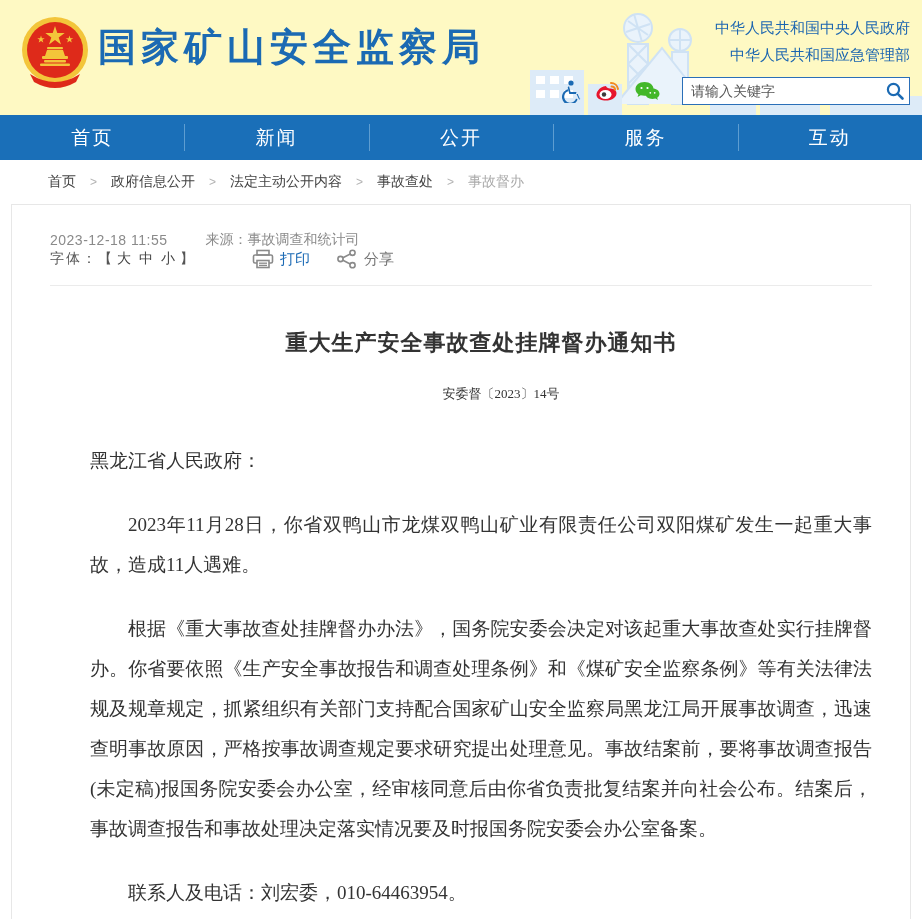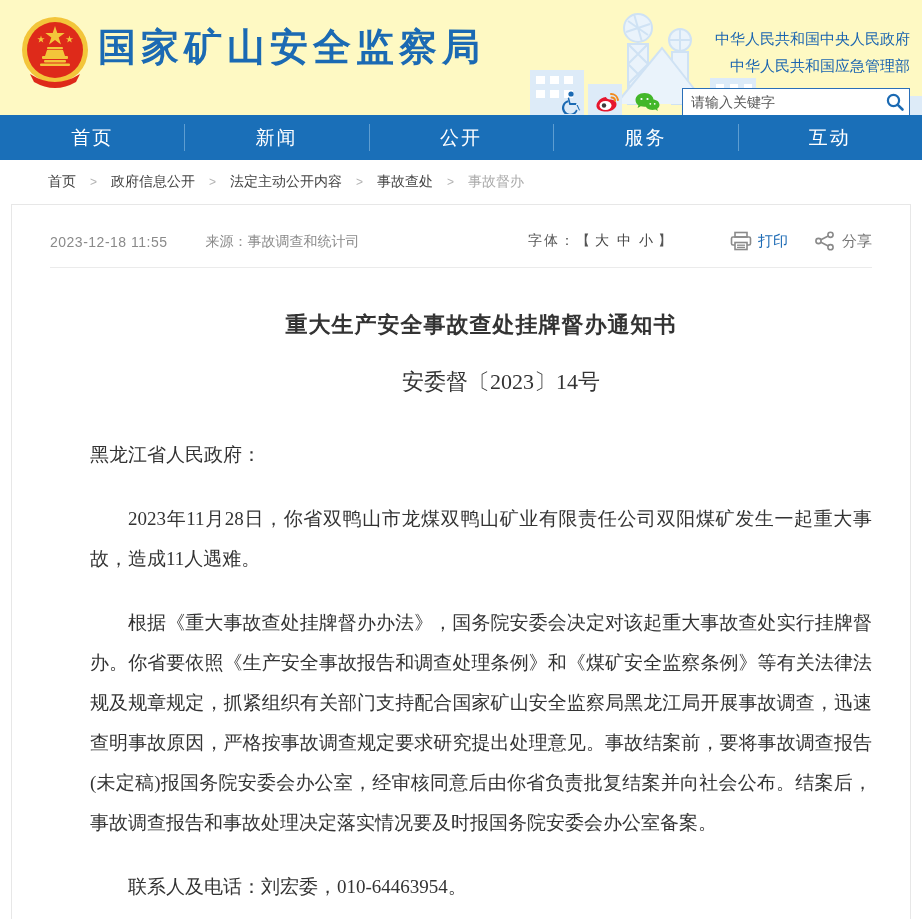--- a/index.html
+++ b/index.html
@@ -18,21 +18,21 @@
   .emblem { width:70px; height:72px; margin-right:8px; }
   .brand-text { padding-top:6px; }
   .brand-cn {
     font-size:38px; font-weight:bold; color:#1b6ab3; letter-spacing:5px;
     font-family:"Liberation Serif","DejaVu Serif",serif; white-space:nowrap;
   }
   .brand-en {
     margin-top:5px; font-size:16px; font-weight:bold; color:#1b6ab3; letter-spacing:1.8px;
     font-family:"Liberation Serif","DejaVu Serif",serif; white-space:nowrap;
   }
-  .header-right { position:absolute; right:12px; top:25px; text-align:right; }
+  .header-right { position:absolute; right:12px; top:14px; text-align:right; }
   .gov-links { font-size:15px; line-height:27px; }
   .gov-links a { display:block; color:#1b65b0; text-decoration:none; cursor:pointer; }
   .header-tools { margin-top:9px; display:flex; align-items:center; justify-content:flex-end; }
   .tool-icon { display:inline-flex; align-items:center; justify-content:center; margin-right:13px; cursor:pointer; }
   .search-box {
     width:228px; height:28px; border:1px solid #2a6fb8; background:#fff;
     display:flex; align-items:center; margin-left:8px;
   }
   .search-box input {
     flex:1; border:none; outline:none; height:28px; padding:0 8px;
@@ -60,40 +60,40 @@
   .crumb { cursor:pointer; }
   .crumb.current { color:#a9a9a9; cursor:default; }
   .crumb-sep { color:#b3b3b3; margin:0 14px; font-size:12px; }
 
   
   .content-box {
     margin:0 11px; border:1px solid #e7e7e7; border-bottom:none;
     background:#fff; min-height:714px; padding:0 38px 20px 38px;
   }
   .meta-row {
-    padding-top:26px; display:flex; align-items:flex-end; justify-content:space-between;
-    font-size:14px; color:#8a8a8a;
+    padding-top:26px; display:flex; align-items:flex-start; justify-content:space-between;
+    font-size:14px; color:#8a8a8a;flex-direction:column;
   }
   .meta-left { display:flex; align-items:center; }
   .meta-date { margin-right:38px; letter-spacing:.5px; }
   .meta-right { display:flex; align-items:center; color:#555; }
   .font-size-ctrl { margin-right:30px; letter-spacing:2px; }
   .font-size-btn { cursor:pointer; color:#444; margin:0 3px; }
   .meta-action { display:flex; align-items:center; cursor:pointer; margin-left:26px; }
   .meta-action svg { margin-right:6px; }
   .print-label { color:#1d6bb5; font-size:15px; }
   .share-label { color:#777; font-size:15px; }
   .meta-divider { border:none; border-top:1px solid #ebebeb; margin-top:16px; }
 
   .article { font-family:"Liberation Serif","DejaVu Serif",serif;margin-left:40px; }
   .doc-title {
     text-align:center; margin-top:42px; font-size:22px; font-weight:bold; color:#333;
     letter-spacing:1px;
   }
-  .doc-number { text-align:center; margin-top:27px; font-size:22px; color:#333; }
+  .doc-number { text-align:center; margin-top:27px; font-size:13px; color:#333; }
   .article p { font-size:19px; line-height:40px; color:#333; }
   .salutation { margin-top:38px; }
   .para { text-indent:2em; margin-top:24px; text-align:justify; }
 </style>
 </head>
 <body>
 
 <div class="page">
 
   <header class="site-header">

